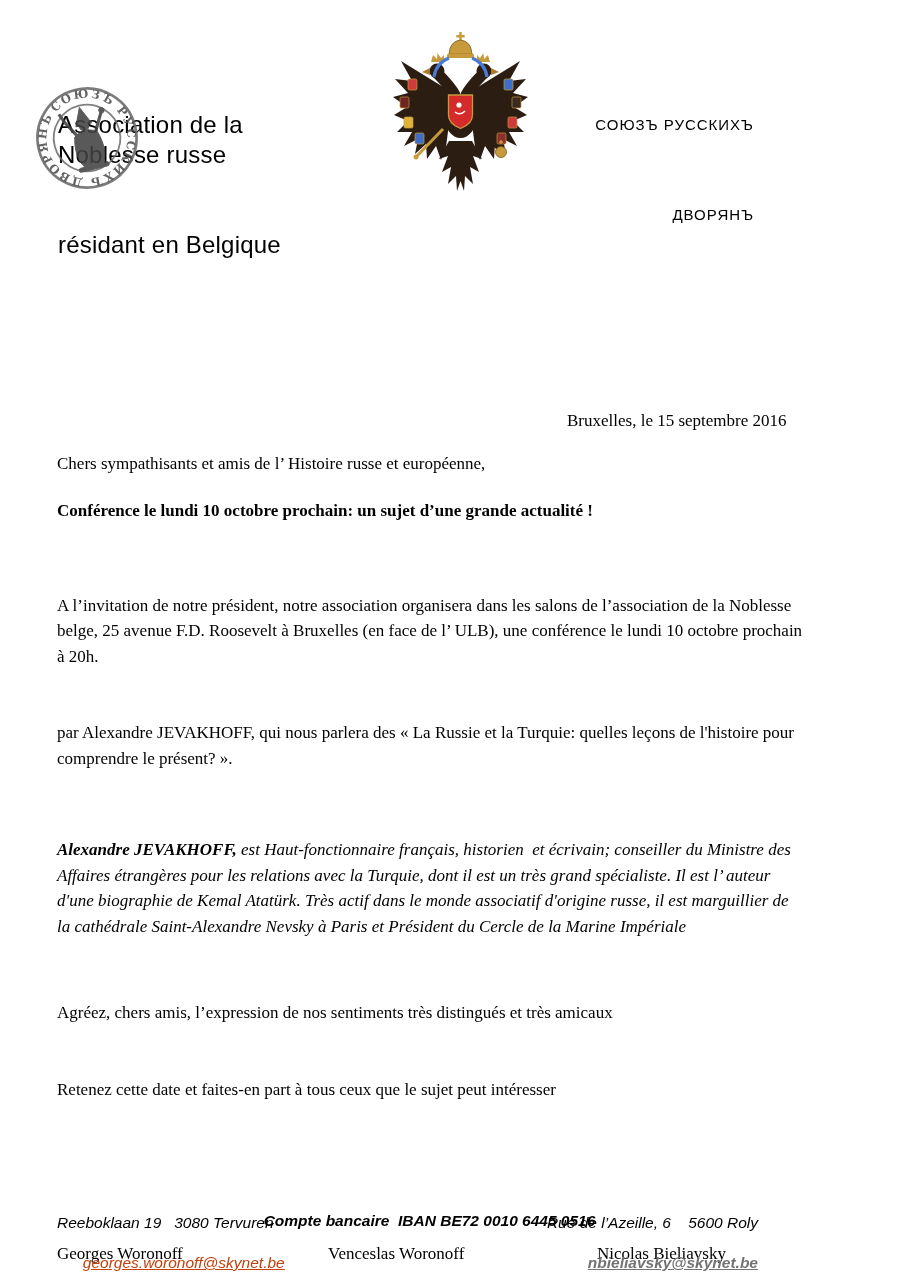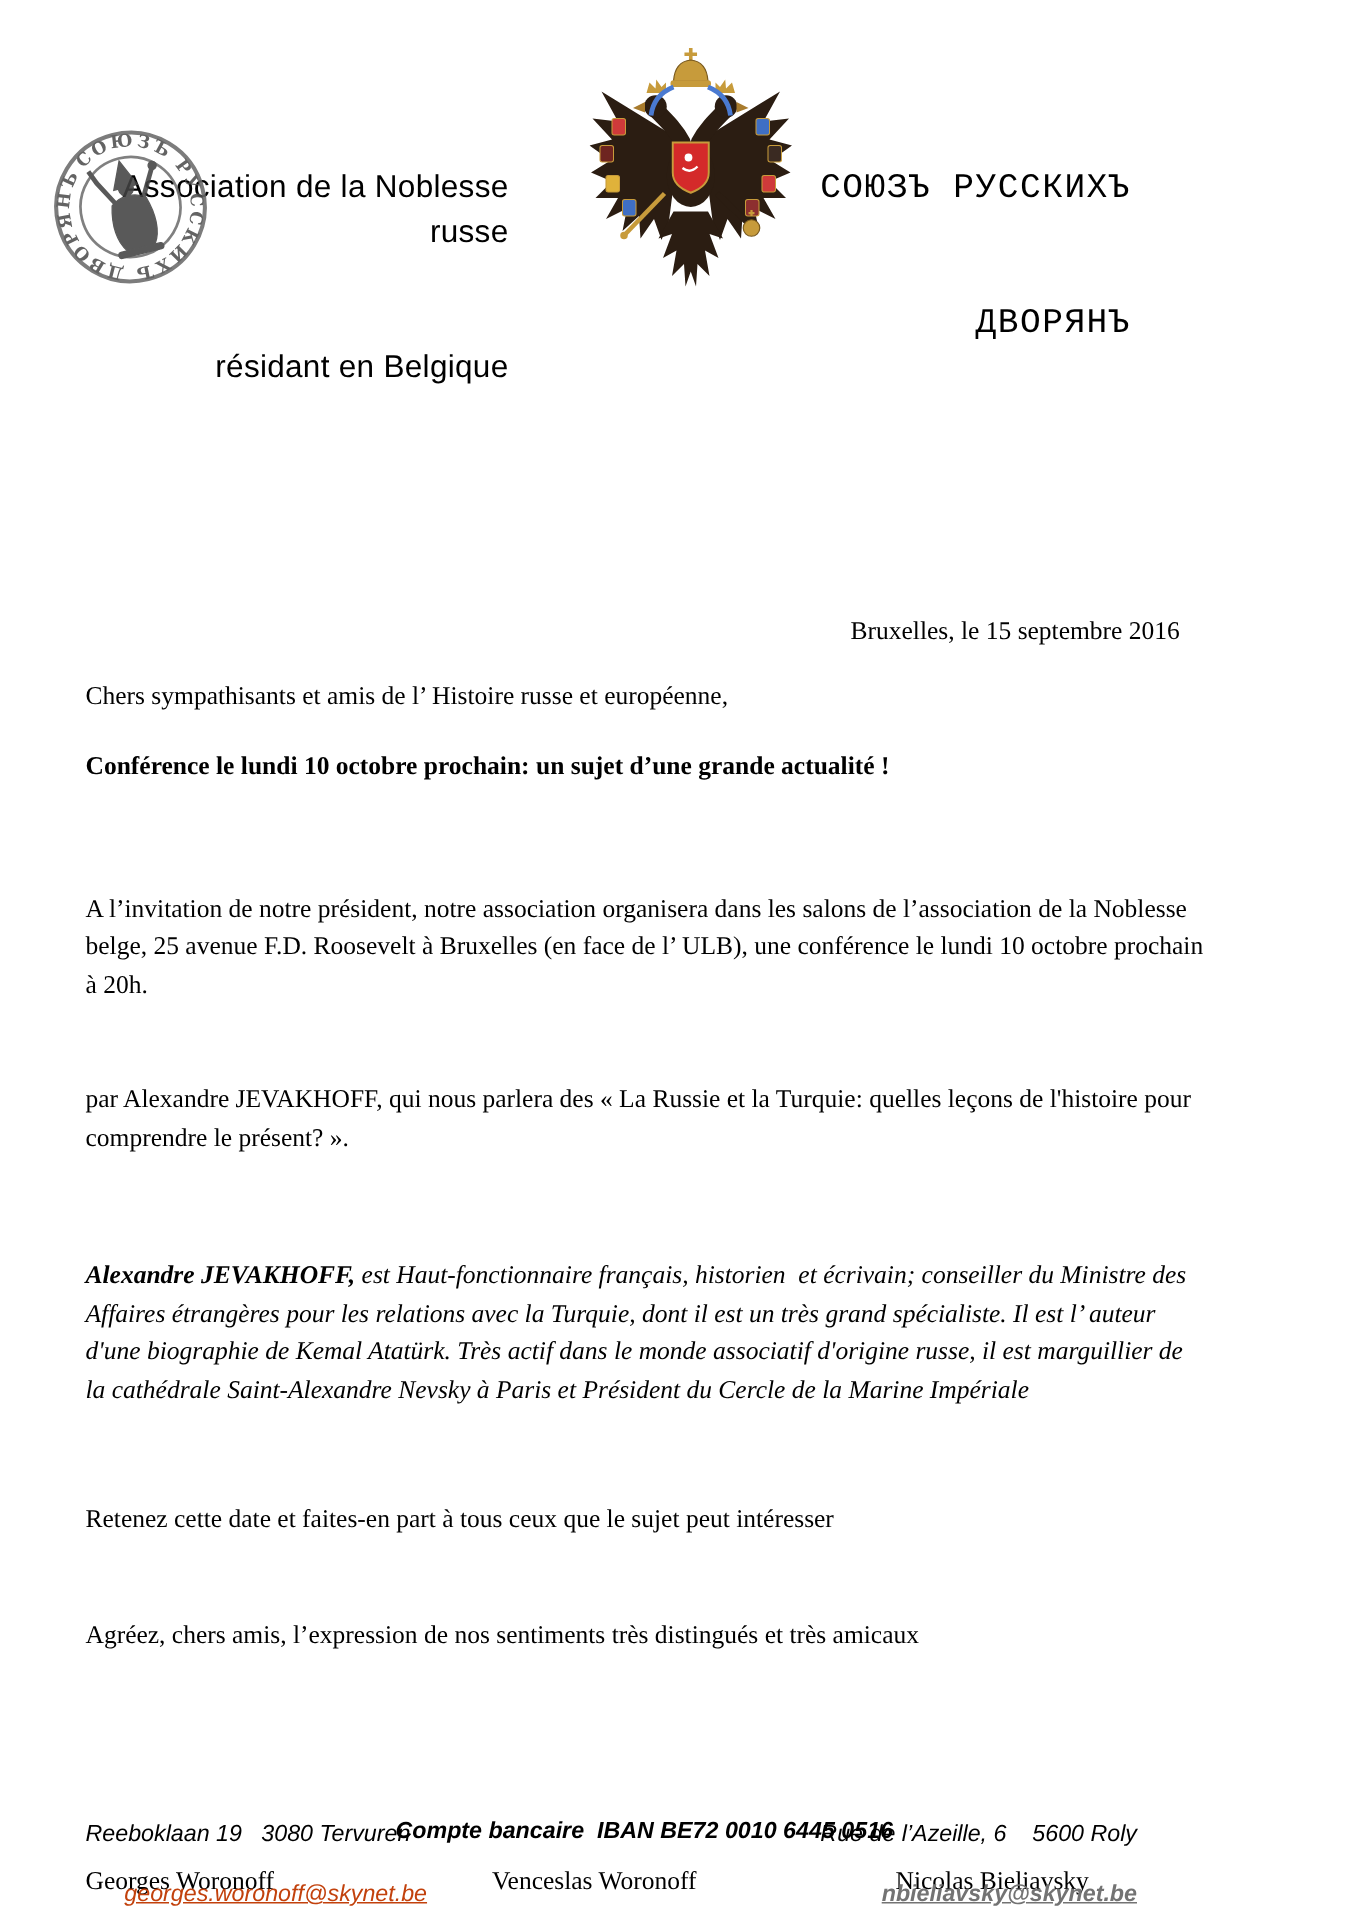--- a/index.html
+++ b/index.html
@@ -1,24 +1,24 @@
 <!DOCTYPE html>
 <html><head>
 <meta charset="utf-8">
 <style>
   html,body{margin:0;padding:0;background:#ffffff;}
   #page{position:relative;width:906px;height:1284px;background:#fff;color:#000;
         font-family:"Liberation Serif",serif;overflow:hidden;}
 
   
-  .hdr-fr{position:absolute;left:46px;top:50px;width:293px;text-align:right;
-          font-family:"Liberation Sans",sans-serif;font-size:21px;line-height:30px;
+  .hdr-fr{position:absolute;left:58px;top:50px;width:293px;text-align:left;
+          font-family:"Liberation Sans",sans-serif;font-size:24px;line-height:30px;
           letter-spacing:.2px;white-space:pre-wrap;}
   .hdr-ru{position:absolute;left:540px;top:50px;width:214px;text-align:right;
-          font-family:Liberation Mono, monospace;font-size:23px;line-height:30px;
+          font-family:Liberation Sans, sans-serif;font-size:15px;line-height:30px;
           letter-spacing:1px;white-space:pre-wrap;}
   .seal{position:absolute;left:33px;top:84px;width:108px;height:108px;transform:rotate(-14deg);}
   .eagle{position:absolute;left:393px;top:31px;width:135px;height:168px;}
 
   
   .content{position:absolute;left:57px;top:408px;width:748px;font-size:17px;line-height:25.5px;}
   .content div{white-space:pre-wrap;}
   .dateline{margin-left:510px;margin-bottom:17px;}
   .salutation{margin-bottom:22px;}
   .subject{font-weight:bold;margin-bottom:18px;}
@@ -135,22 +135,22 @@
     <div class="subject">Conférence le lundi 10 octobre prochain: un sujet d’une grande actualité !</div>
 
     <div class="para1">
       <div>A l’invitation de notre président, notre association organisera dans les salons de l’association de la Noblesse belge, 25 avenue F.D. Roosevelt à Bruxelles (en face de l’ ULB), une conférence le lundi 10 octobre prochain à 20h.</div>
       <div>par Alexandre JEVAKHOFF, qui nous parlera des « La Russie et la Turquie: quelles leçons de l'histoire pour comprendre le présent? ».</div>
     </div>
 
     <div class="bio"><span class="lead">Alexandre JEVAKHOFF,</span><span> est Haut-fonctionnaire français, historien  et écrivain; conseiller du Ministre des Affaires étrangères pour les relations avec la Turquie, dont il est un très grand spécialiste. Il est l’ auteur d'une biographie de Kemal Atatürk. Très actif dans le monde associatif d'origine russe, il est marguillier de la cathédrale Saint-Alexandre Nevsky à Paris et Président du Cercle de la Marine Impériale</span></div>
 
     <div class="closing">
+      <div>Agréez, chers amis, l’expression de nos sentiments très distingués et très amicaux</div>
       <div>Retenez cette date et faites-en part à tous ceux que le sujet peut intéresser</div>
-      <div>Agréez, chers amis, l’expression de nos sentiments très distingués et très amicaux</div>
     </div>
 
     <div class="sigs">
       <div class="sig-col c1">
         <div>Georges Woronoff</div>
         
       </div>
       <div class="sig-col c2">
         <div>Venceslas Woronoff</div>
         

